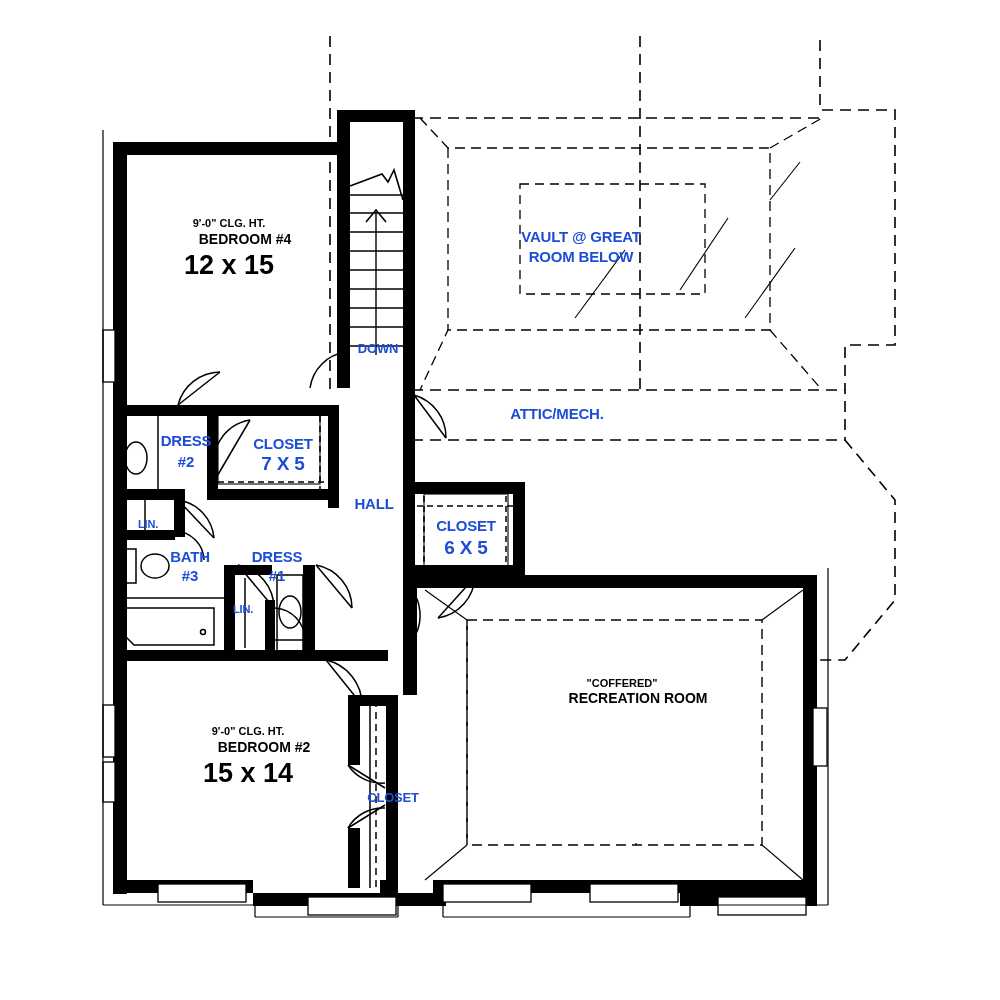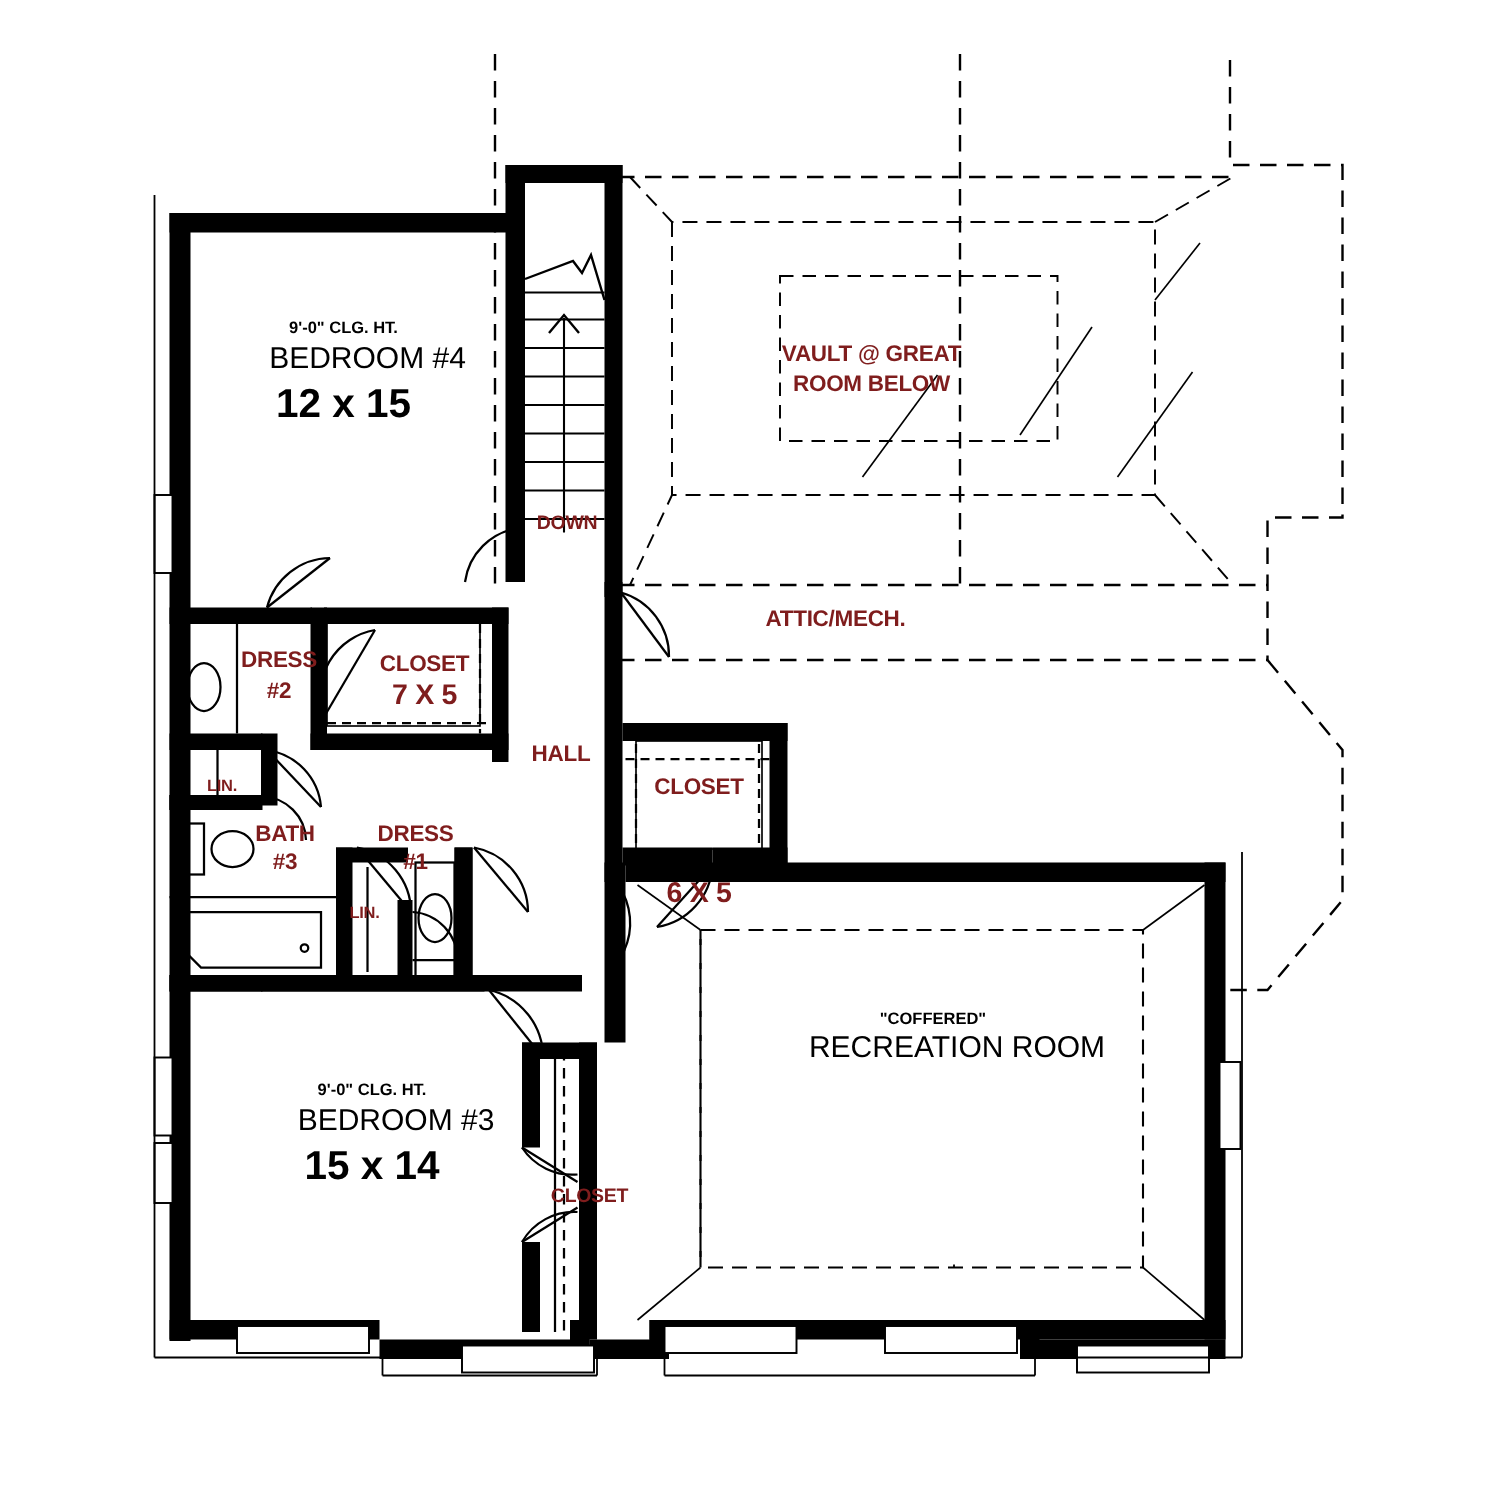--- a/index.html
+++ b/index.html
@@ -18,42 +18,42 @@
     background: #ffffff;
   }
   #floorplan-svg {
     position: absolute;
     left: 0; top: 0;
     width: 1000px;
     height: 1000px;
   }
   .lbl {
     position: absolute;
-    color: #7f1d1d;
+    color: #1d4ed8;
     font-family: "Liberation Sans", sans-serif;
     font-weight: bold;
     text-align: center;
     white-space: nowrap;
     transform: translate(-50%, -50%);
     letter-spacing: -0.2px;
   }
   .lbl-tiny  { font-size: 11px; }
   .lbl-sm    { font-size: 13px; text-align: right; }
   .lbl-md    { font-size: 15px; }
   .lbl-lg    { font-size: 19px; }
   .room-block {
     position: absolute;
     transform: translate(-50%, -50%);
     text-align: center;
     white-space: nowrap;
     color: #000;
     font-family: "Liberation Sans", sans-serif;
   }
   .room-block .clg  { font-size: 11px; font-weight: bold; letter-spacing: 0px; display:block; line-height: 1.25;}
-  .room-block .name { font-size: 20px; font-weight: normal; display:block; line-height: 1.25; padding-left: 32px;}
+  .room-block .name { font-size: 14px; font-weight: bold; display:block; line-height: 1.25; padding-left: 32px;}
   .room-block .dim  { font-size: 27px; font-weight: bold; display:block; line-height: 1.3;}
   .room-block .sub  { font-size: 11px; font-weight: bold; display:block; line-height: 1.3;}
   #plan-title {
     position: absolute;
     left: 500px;
     top: 968px;
     transform: translate(-50%, -50%);
     font-size: 29px;
     font-weight: bold;
     letter-spacing: 0.5px;
@@ -310,21 +310,21 @@
   </svg>
 
   <div class="room-block" style="left:229px; top:250px;">
     <span class="clg">9'-0" CLG. HT.</span>
     <span class="name">BEDROOM #4</span>
     <span class="dim">12 x 15</span>
   </div>
 
   <div class="room-block" style="left:248px; top:758px;">
     <span class="clg">9'-0" CLG. HT.</span>
-    <span class="name">BEDROOM #3</span>
+    <span class="name">BEDROOM #2</span>
     <span class="dim">15 x 14</span>
   </div>
 
   <div class="room-block" style="left:622px; top:692px;">
     <span class="sub">"COFFERED"</span>
     <span class="name">RECREATION ROOM</span>
   </div>
 
   <div class="lbl lbl-md" style="left:581px; top:236px;">VAULT @ GREAT</div>
   <div class="lbl lbl-md" style="left:581px; top:256px;">ROOM BELOW</div>
@@ -345,18 +345,18 @@
 
   <div class="lbl lbl-md" style="left:190px; top:556px;">BATH</div>
   <div class="lbl lbl-md" style="left:190px; top:575px;">#3</div>
 
   <div class="lbl lbl-tiny" style="left:243px; top:609px;">LIN.</div>
 
   <div class="lbl lbl-md" style="left:277px; top:556px;">DRESS</div>
   <div class="lbl lbl-md" style="left:277px; top:575px;">#1</div>
 
   <div class="lbl lbl-md" style="left:466px; top:525px;">CLOSET</div>
-  <div class="lbl lbl-lg" style="left:466px; top:548px;margin-top:48px;">6 X 5</div>
+  <div class="lbl lbl-lg" style="left:466px; top:548px;">6 X 5</div>
 
   <div class="lbl lbl-sm" style="left:393px; top:797px;">CLOSET</div>
 
 
 </div>
 
 </body></html>

